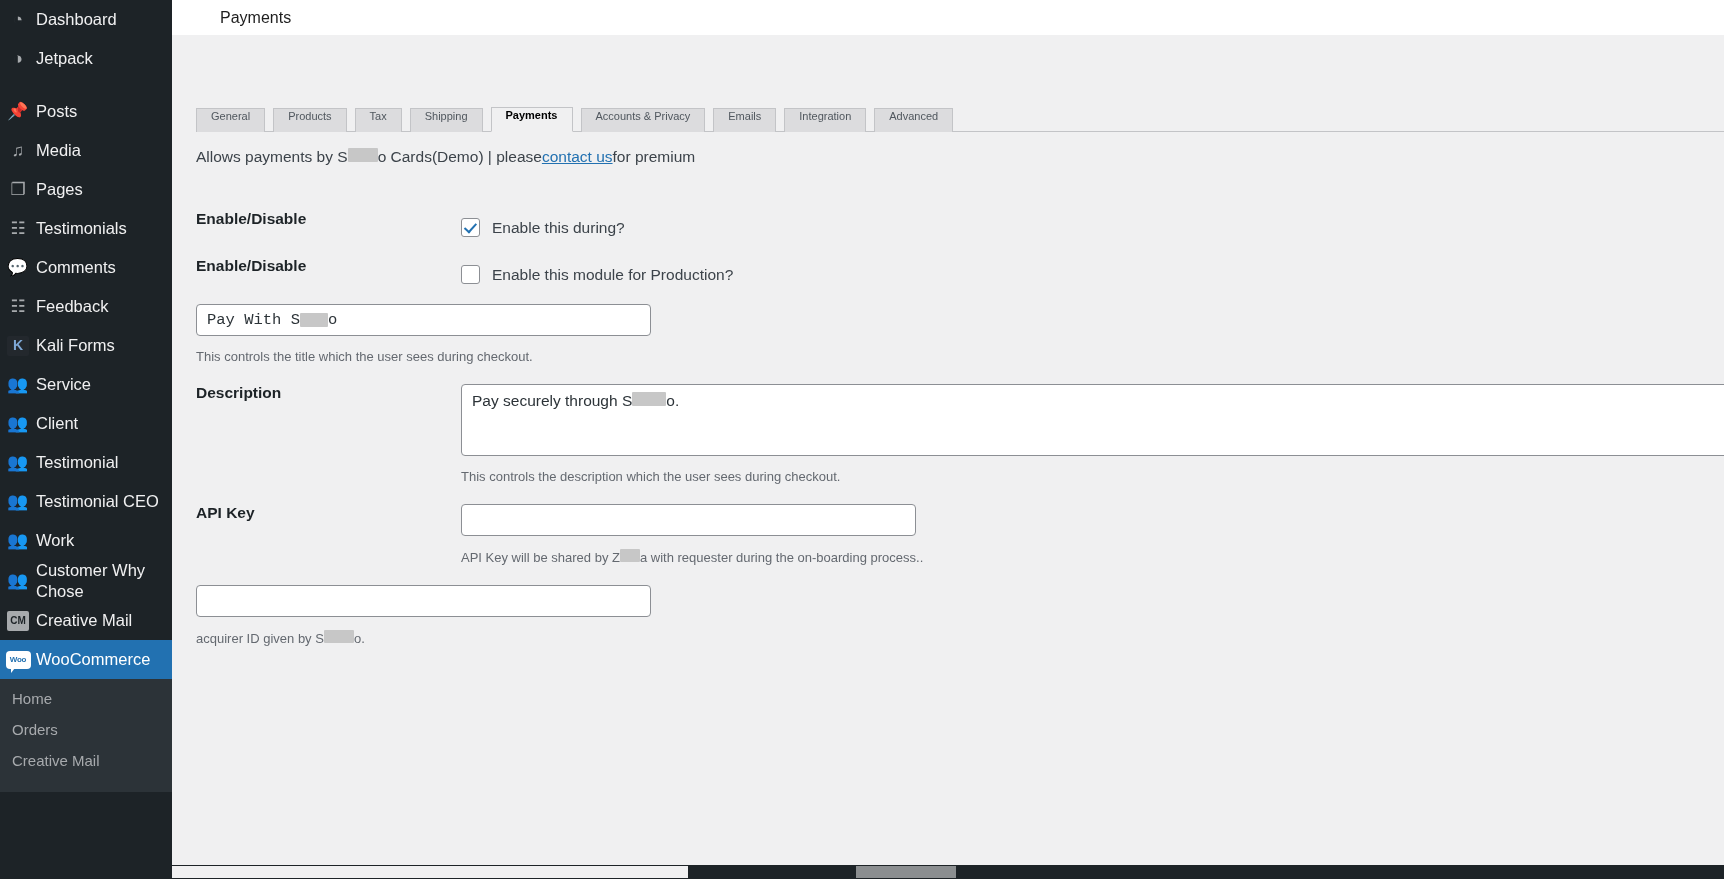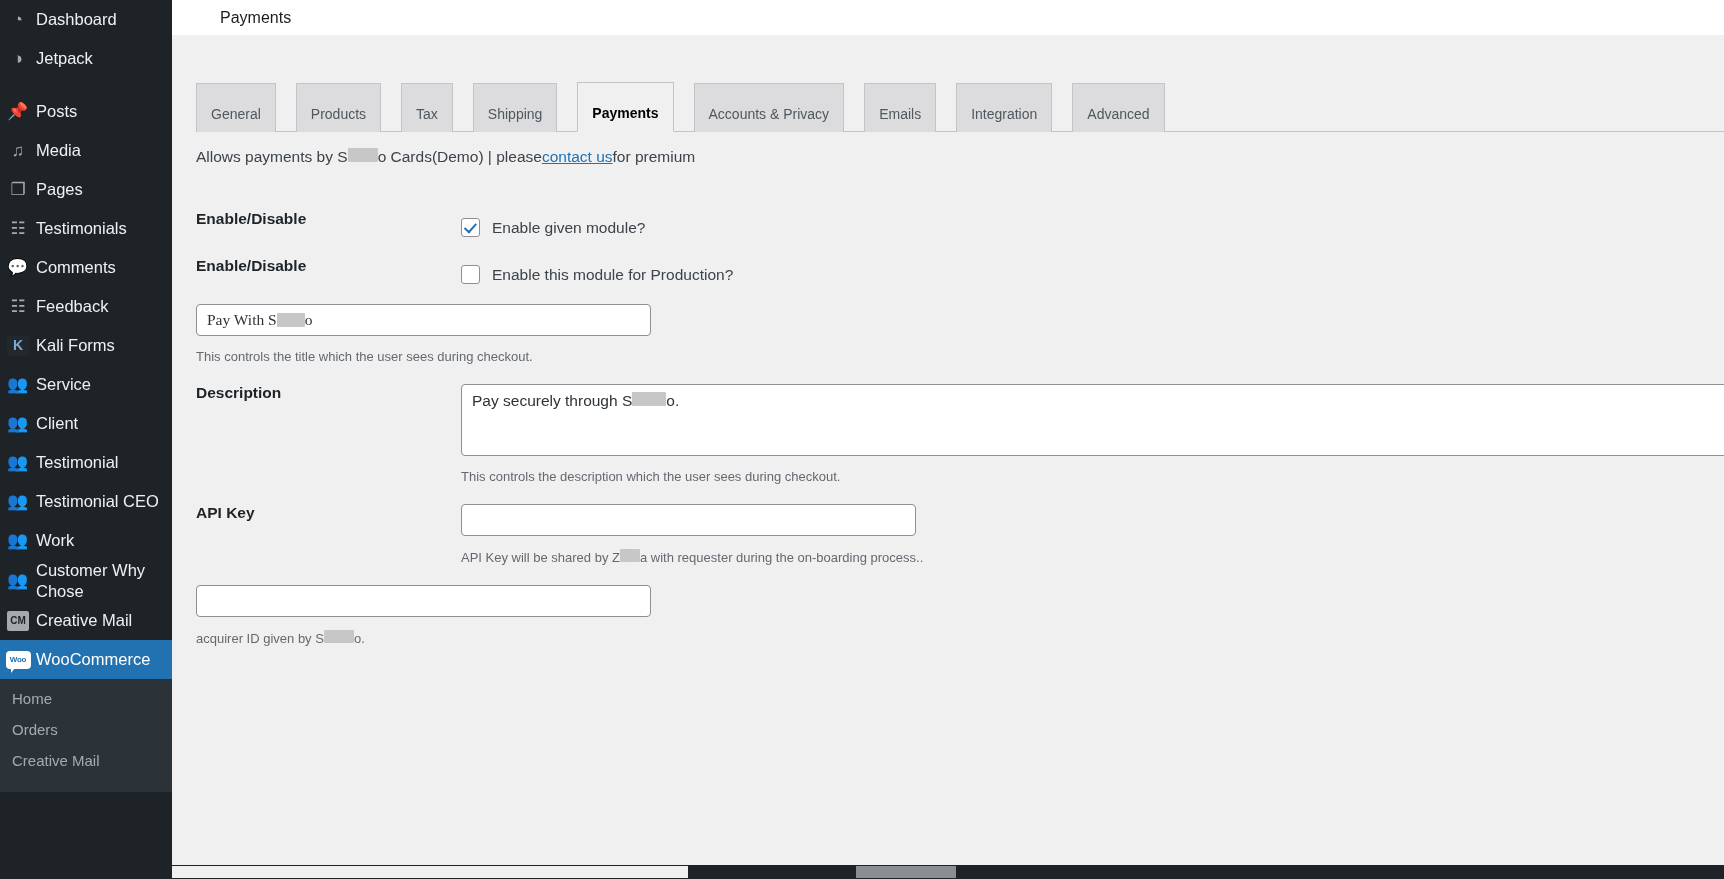--- a/index.html
+++ b/index.html
@@ -134,24 +134,24 @@
     display: flex;
     align-items: flex-end;
     position: relative;
     padding-right: 4px;
   }
   .nav-tab {
     background: #dcdcde;
     border: 1px solid #c3c4c7;
     border-bottom: none;
     color: #50575e;
-    font-size: 14px;
+    font-size: 11px;
     line-height: 1.33;
-    padding: 21px 14px 8px;
-    margin: 0 20px -1px 0;
+    padding: 0 14px 8px;
+    margin: 0 8px -1px 0;
     text-decoration: none;
     cursor: pointer;
     white-space: nowrap;
   }
   .nav-tab.nav-tab-active {
     background: #f0f0f1;
     border-bottom: 1px solid #f0f0f1;
     color: #000;
     font-weight: 600;
   }
@@ -230,21 +230,21 @@
 
   .wp-input {
     width: 455px;
     height: 32px;
     border: 1px solid #8c8f94;
     border-radius: 4px;
     background: #fff;
     padding: 4px 10px;
     font-size: 15.5px;
     color: #2c3338;
-    font-family: Liberation Serif, serif;
+    font-family: Liberation Mono, monospace;
     outline: none;
     display: flex;
     align-items: center;
   }
   .wp-input .redact { width: 28px; height: 14px; }
   .wp-textarea {
     width: 1268px;
     height: 72px;
     border: 1px solid #8c8f94;
     border-radius: 4px;
@@ -410,21 +410,21 @@
         <span> for premium</span>
     </p>
 
     <div class="form-table">
 
       <div class="form-row row-gap-1">
         <div class="th">Enable/Disable</div>
         <div class="td">
           <div class="cb-line">
             <span class="wp-checkbox checked"></span>
-            <span class="cb-label">Enable given module?</span>
+            <span class="cb-label">Enable this during?</span>
           </div>
         </div>
       </div>
 
       <div class="form-row row-gap-1">
         <div class="th">Enable/Disable</div>
         <div class="td">
           <div class="cb-line">
             <span class="wp-checkbox"></span>
             <span class="cb-label">Enable this module for Production?</span>

